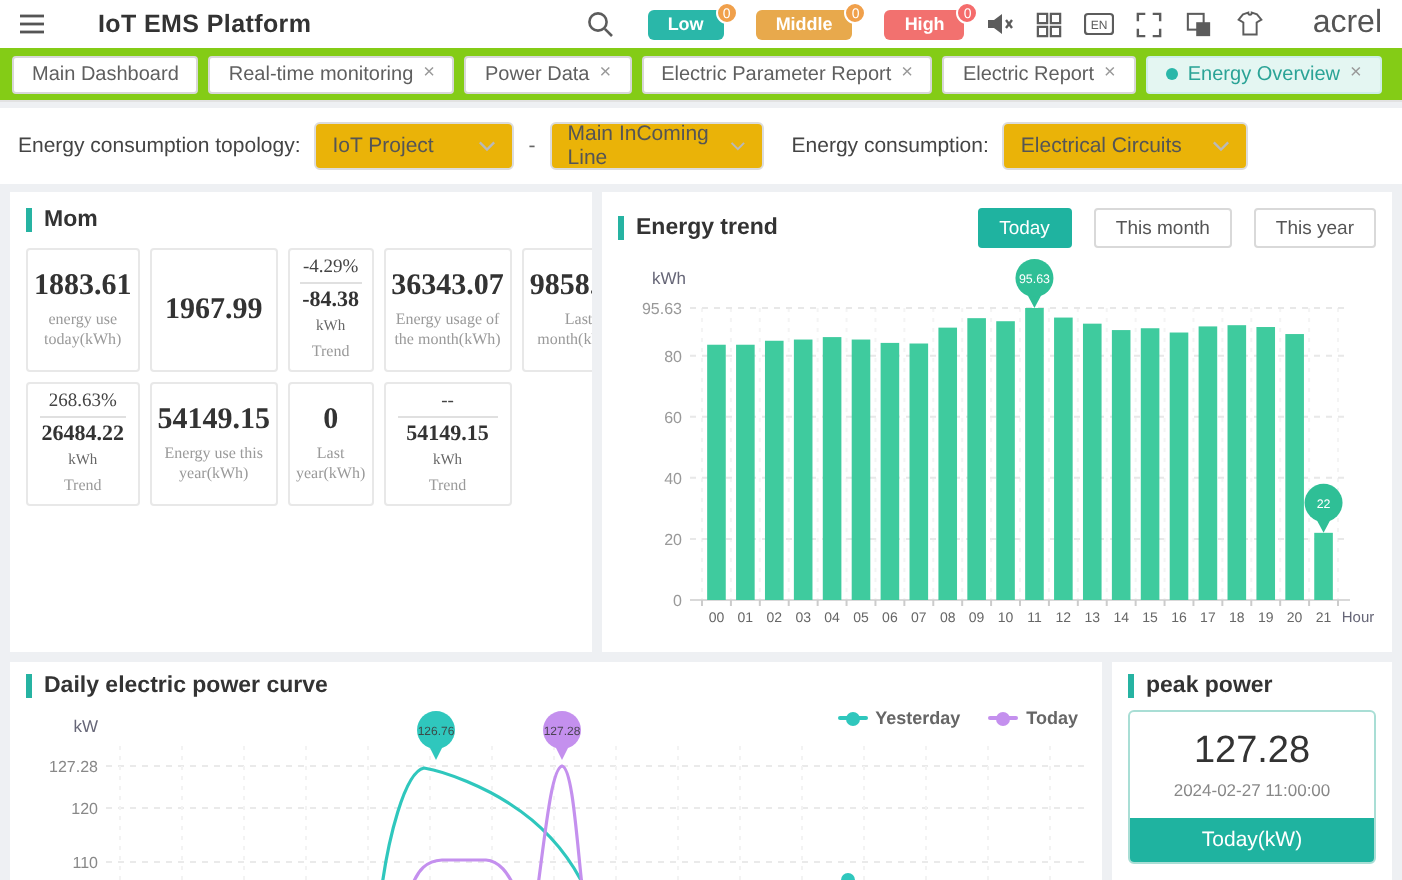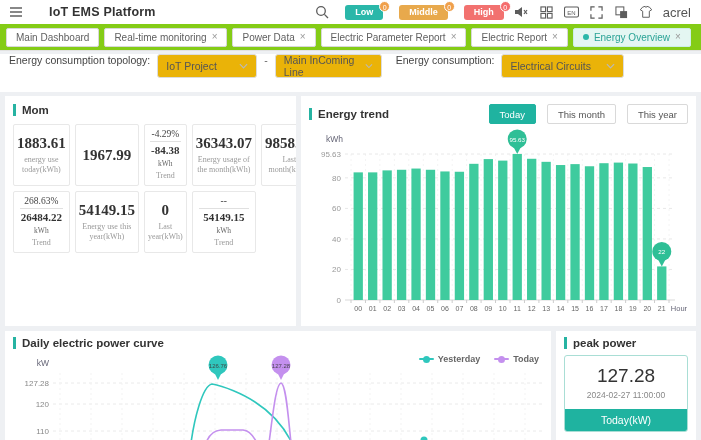--- a/index.html
+++ b/index.html
@@ -15,32 +15,32 @@
   .hicon { width:15px; height:15px; margin-left:10px; color:#5c5c5c; display:flex; align-items:center; justify-content:center; cursor:pointer; }
   .alarm { position:relative; color:#fff; font-size:9px; font-weight:bold; padding:2.5px 10px; border-radius:3px; margin-left:16px; cursor:pointer; }
   .alarm.low { background:#2ab7a9; }
   .alarm.middle { background:#e8a94c; }
   .alarm.high { background:#f2716f; }
   .alarm .cnt { position:absolute; top:-4px; right:-7px; min-width:11px; height:11px; line-height:11px;
     border-radius:6px; font-size:7px; font-weight:normal; text-align:center; color:#fff; border:1px solid #fff; }
   .alarm.low .cnt { background:#f0a04b; }
   .alarm.middle .cnt { background:#f0a04b; }
   .alarm.high .cnt { background:#f56c6c; }
-  .username { font-size:13px; color:#555; margin-left:9px; }
+  .username { font-size:16px; color:#555; margin-left:24px; }
 
   
   .tabbar { height:27px; background:#84cc16; border-bottom:1px solid #e2e2e2; display:flex; align-items:center; gap:5px; padding:0 6px; }
   .tab { font-size:10px; color:#5f5f5f; border:1px solid #d8d8d8; background:#fff; padding:3px 9px; display:flex;
     align-items:center; gap:5px; border-radius:2px; cursor:pointer; white-space:nowrap; }
   .tab .x { color:#999; font-size:10px; line-height:1; }
   .tab .dot { width:6px; height:6px; border-radius:50%; background:#2ab7a9; }
   .tab.active { background:#e4f6f2; border-color:#cdeee7; color:#2aa396; }
 
   
-  .filterbar { background:#fff; margin-top:3px; height:38px; display:flex; align-items:flex-start; padding:0 9px; font-size:10.5px; color:#444; }
+  .filterbar { background:#fff; margin-top:3px; height:38px; display:flex; align-items:center; padding:0 9px; font-size:10.5px; color:#444; }
   .select { border:1px solid #dcdcdc; border-radius:3px; height:24px; display:flex; align-items:center;
     justify-content:space-between; padding:0 8px; font-size:10.5px; color:#555; background:#eab308; cursor:pointer; }
   .sep { margin:0 7px; color:#666; }
   .flabel { margin-right:7px; }
 
   
   .content { display:grid; grid-template-columns:291px 1fr; gap:5px; margin:4px 5px 0; }
   .panel { background:#fff; overflow:hidden; }
   .ptitle { display:flex; align-items:center; gap:6px; padding:8px 8px 6px; font-size:11.5px; color:#333; font-weight:600; }
   .tmark { width:3px; height:12px; background:#26b3a2; flex:none; }

